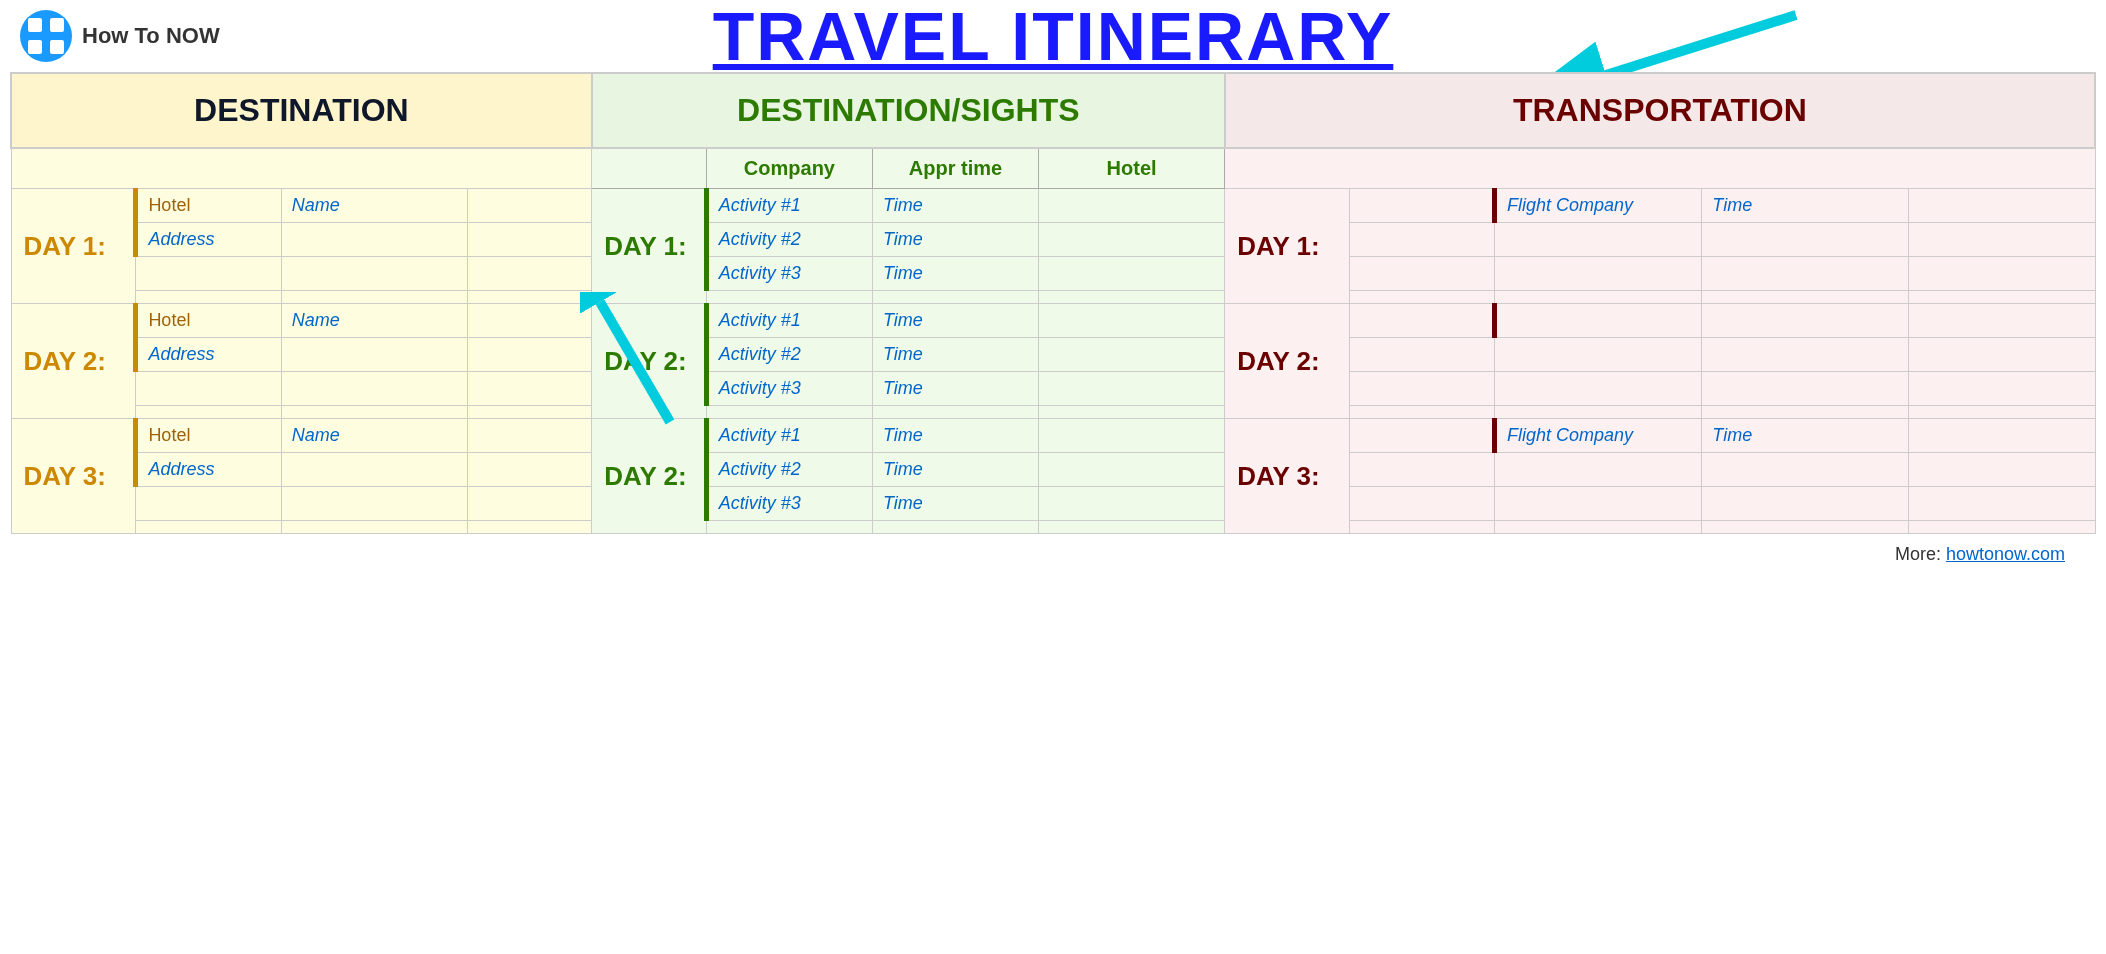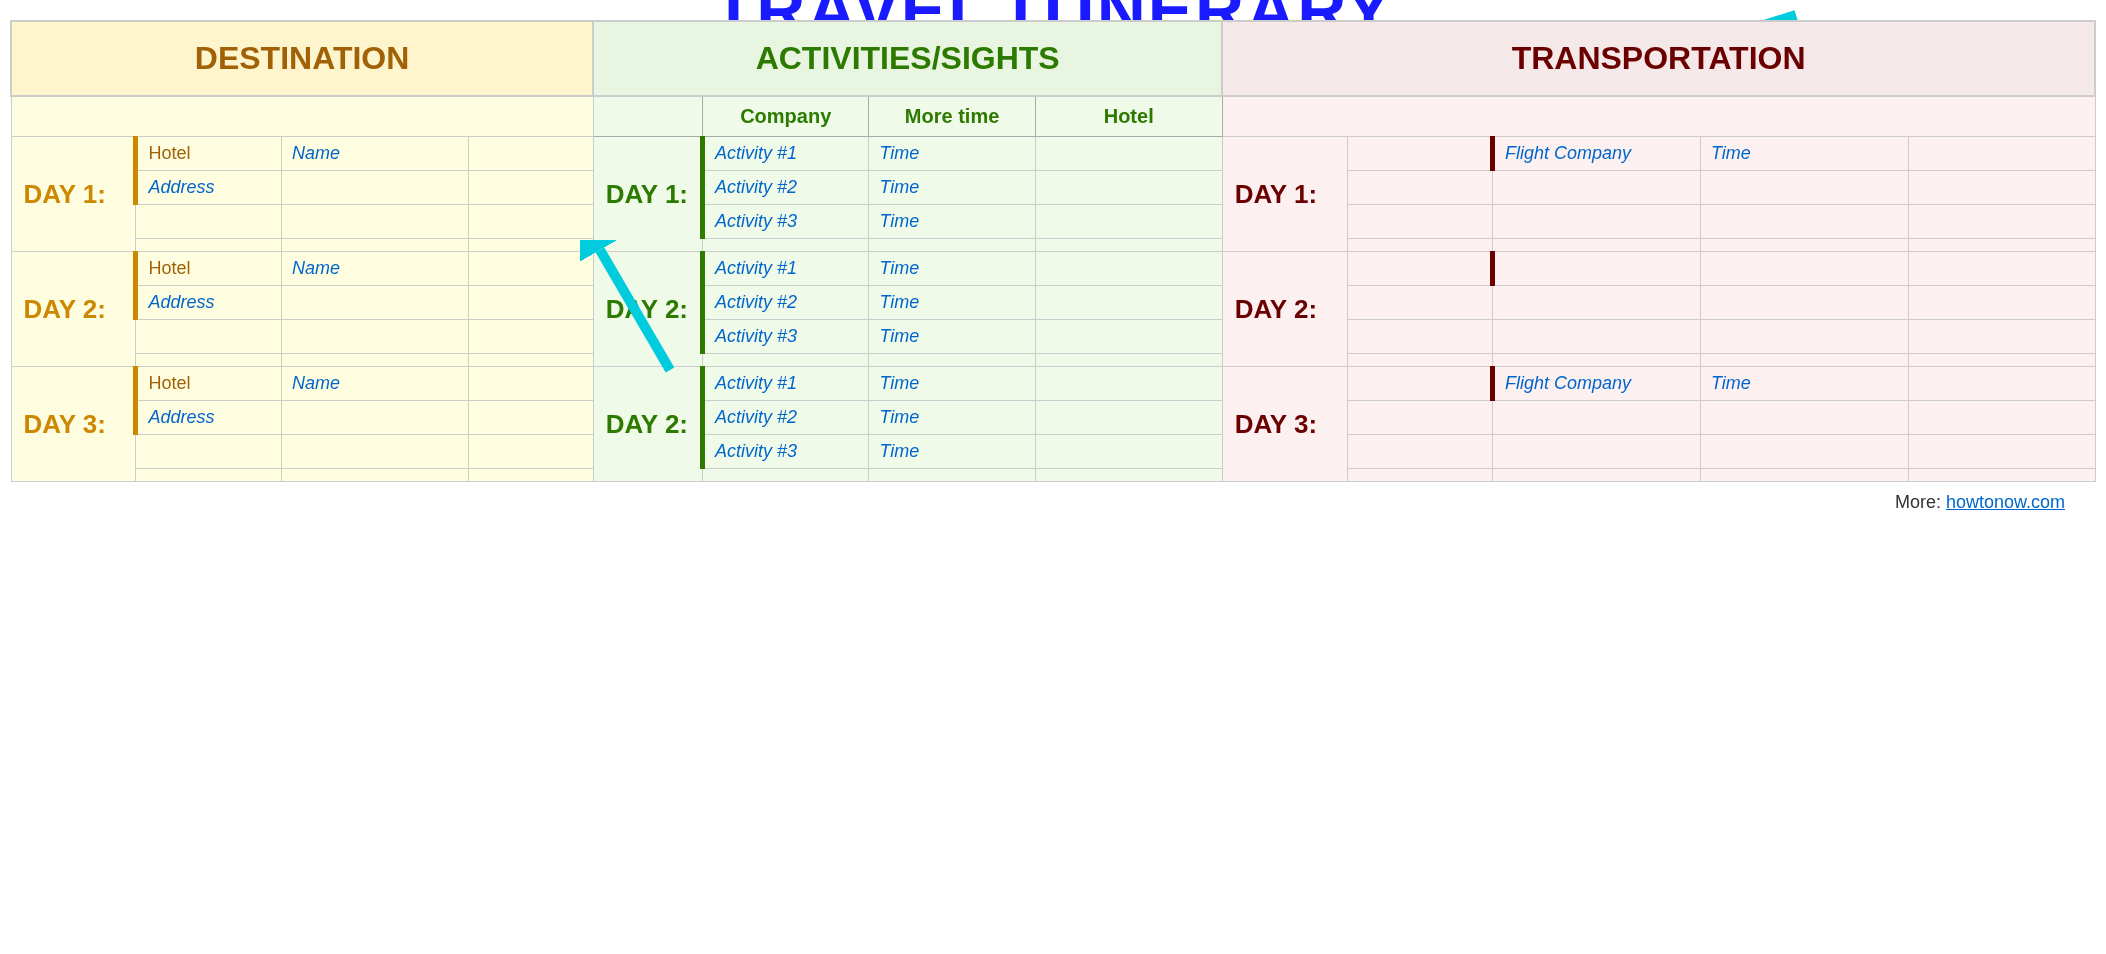--- a/index.html
+++ b/index.html
@@ -63,21 +63,21 @@
 
     
     .itinerary-table {
       width: 100%;
       border-collapse: collapse;
     }
 
     
     .section-header-dest {
       background: #fff5cc;
-      color: #a16207;
+      color: #0f172a;
       font-size: 32px;
       font-weight: 900;
       text-align: center;
       padding: 18px 10px;
       border: 2px solid #ccc;
       width: 22%;
     }
     .section-header-activities {
       background: #e8f5e0;
       color: #2d7a00;
@@ -170,20 +170,31 @@
       color: #0066cc;
       text-decoration: underline;
     }
   </style>
 </head>
 <body>
 
 <div style="position: relative; width: 2106px; min-height: 954px; background: #fff;">
 
   <div class="header">
+    <div class="logo-area">
+
+      <svg class="logo-icon" viewBox="0 0 52 52">
+        <circle cx="26" cy="26" r="26" fill="#1a9aff"></circle>
+        <rect x="8" y="8" width="14" height="14" rx="2" fill="white"></rect>
+        <rect x="30" y="8" width="14" height="14" rx="2" fill="white"></rect>
+        <rect x="8" y="30" width="14" height="14" rx="2" fill="white"></rect>
+        <rect x="30" y="30" width="14" height="14" rx="2" fill="white"></rect>
+      </svg>
+      <span class="logo-text">How To NOW</span>
+    </div>
 
     <div class="title-area">
       <div class="main-title">TRAVEL ITINERARY</div>
     </div>
 
     <div style="position: absolute; right: 300px; top: 10px;">
       <svg width="280" height="80" viewBox="0 0 280 80">
         <defs>
           <marker id="arrowhead" markerWidth="10" markerHeight="7" refX="0" refY="3.5" orient="auto">
             <polygon points="0 0, 10 3.5, 0 7" fill="#00ccdd"></polygon>
@@ -222,28 +233,28 @@
         <col style="width: 6%">
         <col style="width: 7%">
         <col style="width: 10%">
         <col style="width: 10%">
         <col style="width: 9%">
       </colgroup>
 
       <thead>
         <tr>
           <td colspan="4" class="section-header-dest">DESTINATION</td>
-          <td colspan="4" class="section-header-activities">ACTIVITIES/SIGHTS</td>
+          <td colspan="4" class="section-header-activities">DESTINATION/SIGHTS</td>
           <td colspan="5" class="section-header-transport">TRANSPORTATION</td>
         </tr>
         <tr>
           <td colspan="4" class="dest-bg" style="border: 1px solid #ccc;"></td>
           <td class="sub-header act-bg" style="border: 1px solid #aaa;"></td>
           <td class="sub-header act-bg">Company</td>
-          <td class="sub-header act-bg">More time</td>
+          <td class="sub-header act-bg">Appr time</td>
           <td class="sub-header act-bg">Hotel</td>
           <td colspan="5" class="trans-bg" style="border: 1px solid #ccc;"></td>
         </tr>
       </thead>
       <tbody>
 
         <tr>
           <td rowspan="4" class="dest-bg day-label">DAY 1:</td>
           <td class="dest-bg border-left-yellow cell-text-black">Hotel</td>
           <td class="dest-bg cell-text-blue">Name</td>

